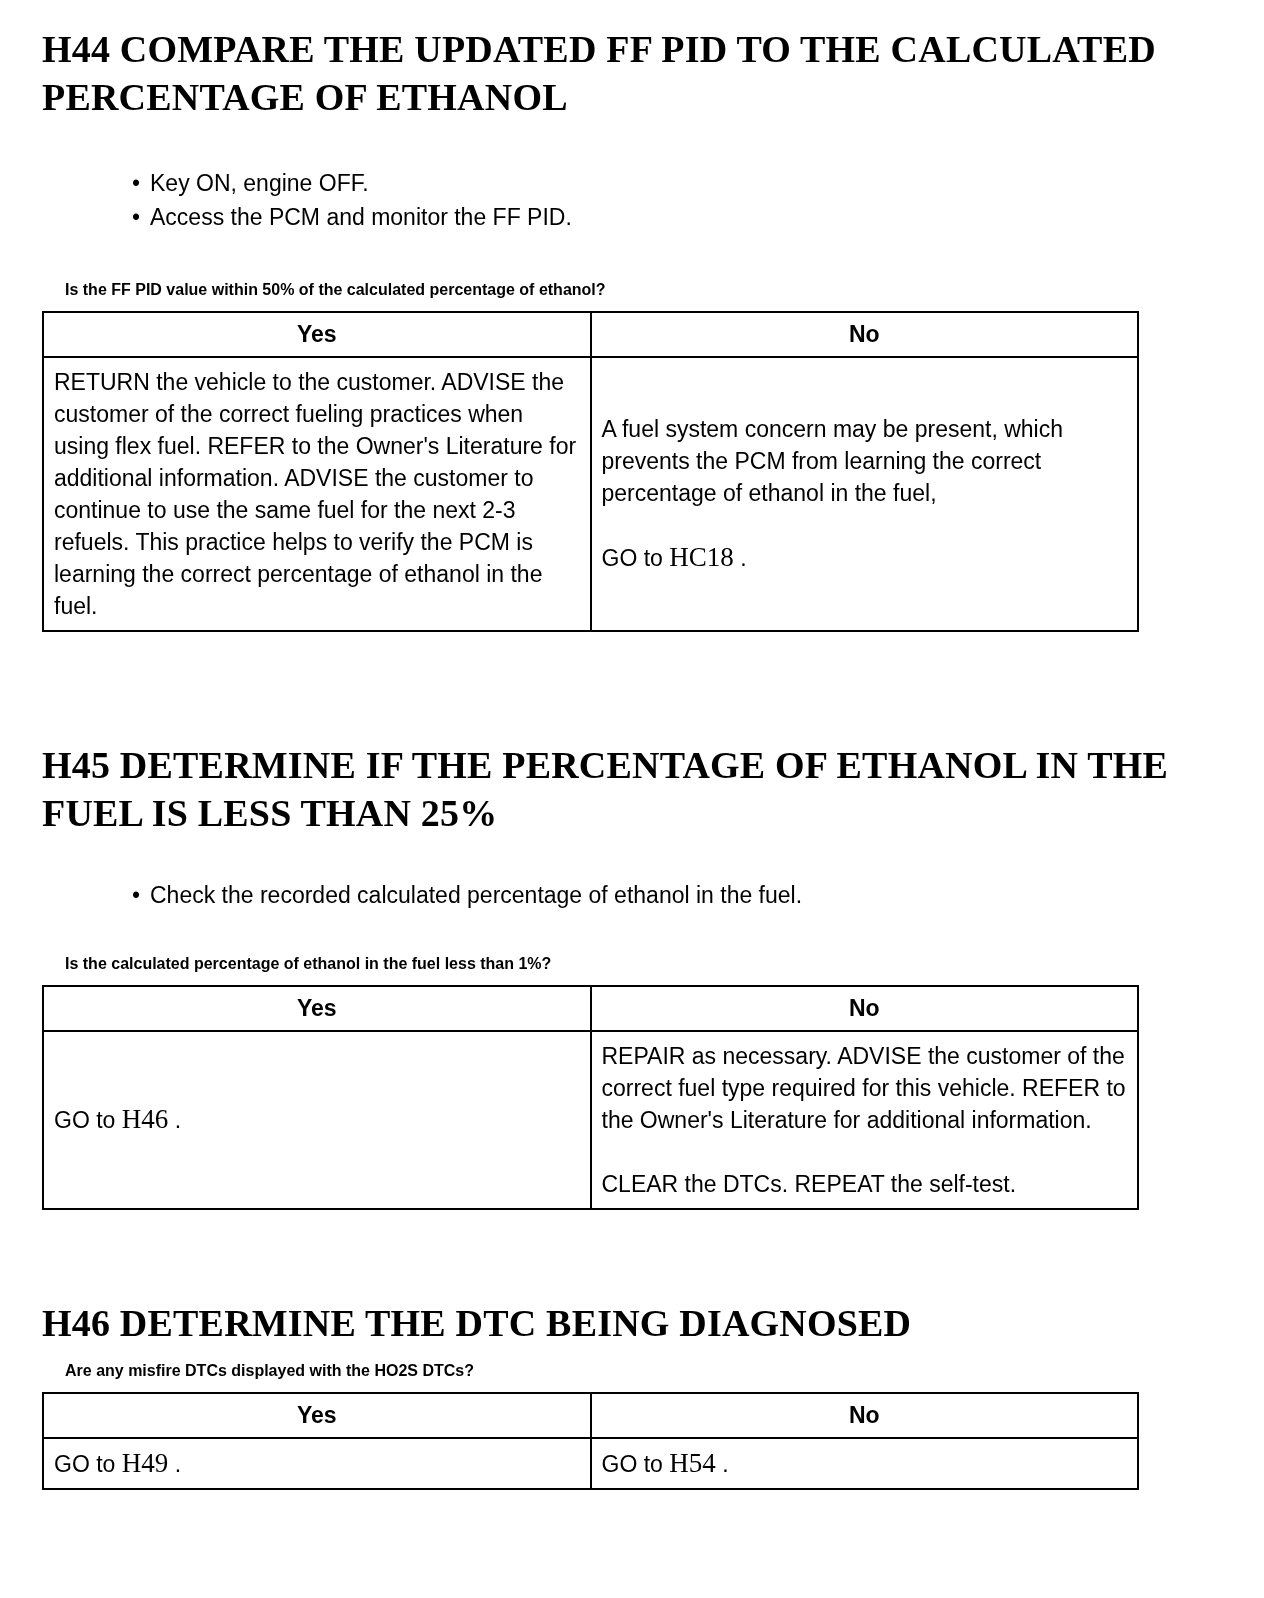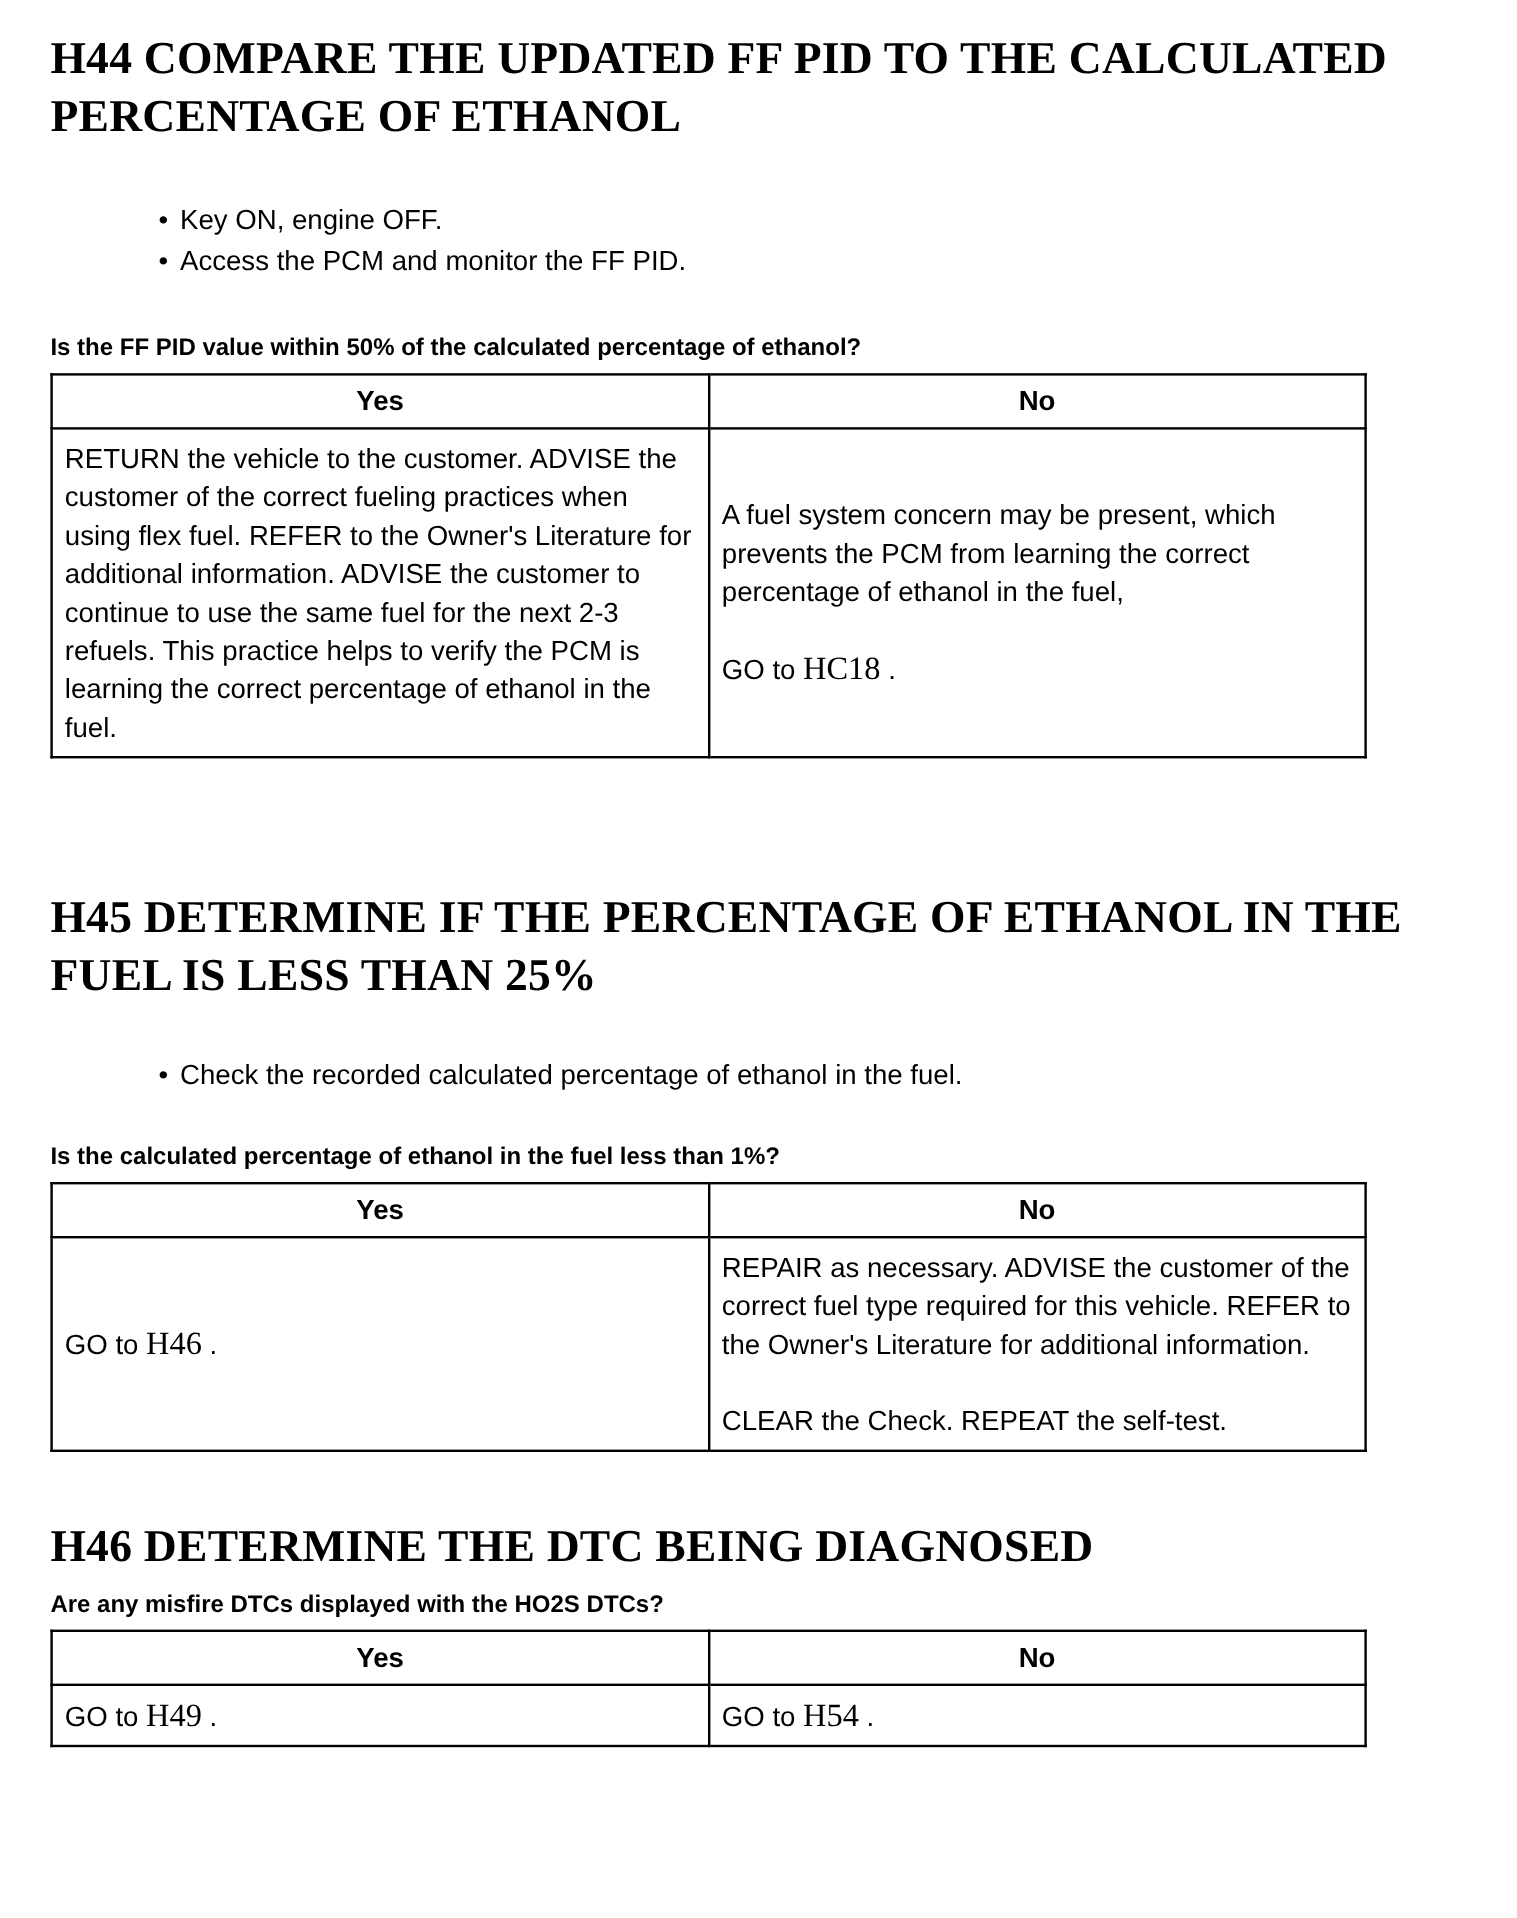--- a/index.html
+++ b/index.html
@@ -34,23 +34,24 @@
   }
   ul.bullet-list li::before {
     content: "\2022";
     position: absolute;
     left: 0;
     top: 0;
     font-size: 23px;
   }
   p.question {
     margin-top: 42px;
-    font-size: 20px;
+    font-size: 16px;
     font-weight: bold;
     line-height: 28px;
+    margin-left: 23px;
   }
   table.decision-table {
     margin-top: 7px;
     width: 1097px;
     border-collapse: collapse;
     table-layout: fixed;
   }
   table.decision-table th,
   table.decision-table td {
     border: 2px solid #000000;
@@ -73,21 +74,21 @@
     margin-top: 32px;
   }
   .goto-line { white-space: pre-wrap; }
   .ref-link {
     font-family: Liberation Serif, serif;
     font-size: 27px;
   }
   .section-h45 h1.section-title { margin-top: 110px; }
   .section-h45 ul.bullet-list { margin-top: 40px; }
   .section-h45 p.question { margin-top: 38px; }
-  .section-h46 h1.section-title { margin-top: 56px; }
+  .section-h46 h1.section-title { margin-top: 90px; }
   .section-h46 p.question { margin-top: 10px; }
 </style>
 </head>
 <body>
 
 <div class="page">
 
   <section class="section-h44">
     <h1 class="section-title">H44 COMPARE THE UPDATED FF PID TO THE CALCULATED PERCENTAGE OF ETHANOL</h1>
 
@@ -135,21 +136,21 @@
           <th>No</th>
         </tr>
       </thead>
       <tbody>
         <tr>
           <td>
             <p class="goto-line"><span>GO to </span><span class="ref-link">H46</span><span> .</span></p>
           </td>
           <td>
             <p class="cell-para">REPAIR as necessary. ADVISE the customer of the correct fuel type required for this vehicle. REFER to the Owner's Literature for additional information.</p>
-            <p class="cell-para">CLEAR the Check. REPEAT the self-test.</p>
+            <p class="cell-para">CLEAR the DTCs. REPEAT the self-test.</p>
           </td>
         </tr>
       </tbody>
     </table>
   </section>
 
   <section class="section-h46">
     <h1 class="section-title">H46 DETERMINE THE DTC BEING DIAGNOSED</h1>
 
     <p class="question">Are any misfire DTCs displayed with the HO2S DTCs?</p>

